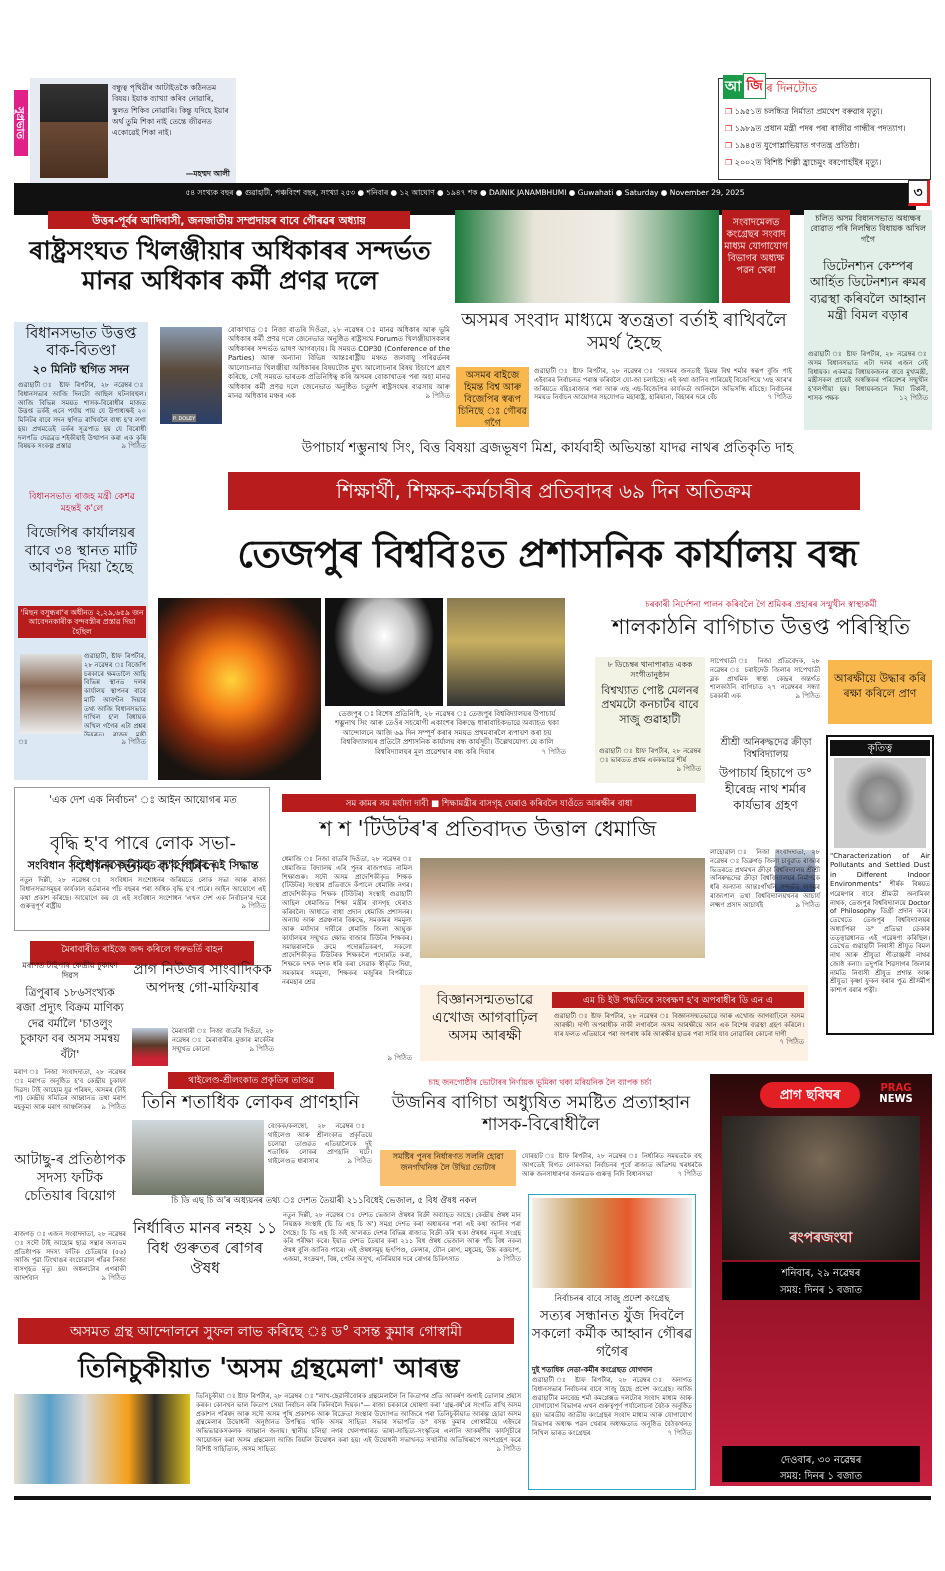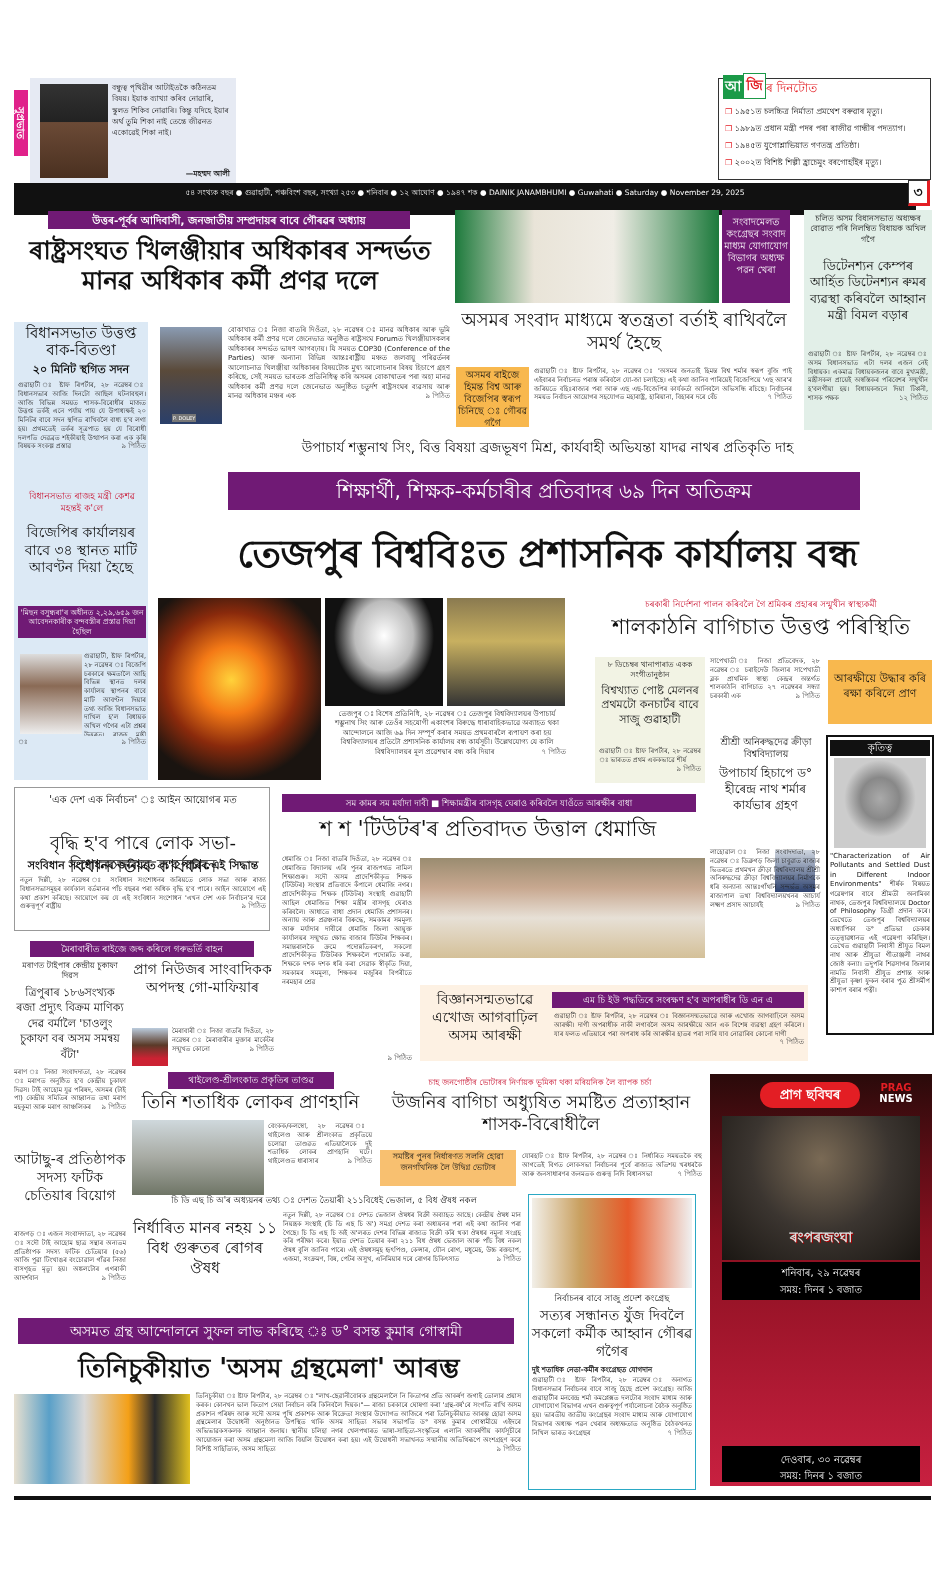--- a/index.html
+++ b/index.html
@@ -1,18 +1,18 @@
 <!DOCTYPE html>
 <html><head>
 <meta charset="utf-8">
 <style>
 *{box-sizing:border-box;margin:0;padding:0}
 body{width:945px;height:1571px;background:#fff;font-family:"DejaVu Sans",sans-serif;color:#111;position:relative;overflow:hidden}
 .abs{position:absolute}
-.red-bar{background:#701a75;color:#fff;text-align:center;font-weight:bold}
+.red-bar{background:#b91c1c;color:#fff;text-align:center;font-weight:bold}
 .hl{font-weight:bold;color:#111;text-align:center;line-height:1.1}
 .body{font-size:8px;line-height:1.35;color:#222;text-align:justify}
 .photo{background:#555;overflow:hidden}
 .cont{font-size:7px;color:#444;float:right}
 </style>
 </head>
 <body>
 
 <div class="abs" style="left:14px;top:76px;width:917px;height:120px">
   <div class="abs" style="left:0;top:14px;width:14px;height:66px;background:#e0218a;color:#fff;font-size:10px;line-height:16px;text-align:center;writing-mode:vertical-rl;font-weight:bold">সুপ্ৰভাত</div>
@@ -130,21 +130,21 @@
     <span class="cont">৯ পিঠিত</span>
   </div>
 
 <div class="abs" style="left:420px;top:985px;width:388px;height:76px;background:#fdf1e3"></div>
 <div class="abs hl" style="left:422px;top:990px;width:126px;font-size:14px;font-weight:normal;line-height:1.3">বিজ্ঞানসন্মতভাৱে এখোজ আগবাঢ়িল অসম আৰক্ষী</div>
 <div class="abs red-bar" style="left:552px;top:992px;width:252px;height:16px;font-size:9px;line-height:16px;font-weight:normal">এম চি ইউ পদ্ধতিৰে সংৰক্ষণ হ'ব অপৰাধীৰ ডি এন এ</div>
 <div class="abs body" style="left:554px;top:1012px;width:250px;font-size:6.5px">
   <span>গুৱাহাটী ঃ ষ্টাফ ৰিপৰ্টাৰ, ২৮ নৱেম্বৰ ঃ বিজ্ঞানসন্মতভাৱে আৰু এখোজ আগবাঢ়িলে অসম আৰক্ষী। দাগী অপৰাধীক নাকী লগাবলৈ অসম আৰক্ষীয়ে আন এক বিশেষ ব্যৱস্থা গ্ৰহণ কৰিলে। যাৰ ফলত এতিয়াৰে পৰা অপৰাধ কৰি আৰক্ষীৰ হাতৰ পৰা সাৰি যাব নোৱাৰিব কোনো দাগী</span> <span class="cont">৭ পিঠিত</span>
 </div>
 
-<div class="abs red-bar" style="left:30px;top:941px;width:224px;height:16px;font-size:9px;line-height:16px;font-weight:normal">মৈৰাবাৰীত ৰাইজে জব্দ কৰিলে গৰুভৰ্তি বাহন</div>
+<div class="abs red-bar" style="left:30px;top:941px;width:224px;height:24px;font-size:9px;line-height:16px;font-weight:normal">মৈৰাবাৰীত ৰাইজে জব্দ কৰিলে গৰুভৰ্তি বাহন</div>
 <div class="abs hl" style="left:130px;top:960px;width:145px;font-size:14px;font-weight:normal;line-height:1.3">প্ৰাগ নিউজৰ সাংবাদিকক অপদস্থ গো-মাফিয়াৰ</div>
 <div class="abs photo" style="left:132px;top:1028px;width:36px;height:38px;background:linear-gradient(#bcd,#5a3a28 45%,#c23 80%)"></div>
 <div class="abs body" style="left:172px;top:1027px;width:102px;font-size:6.5px">
   <span>মৈৰাবাৰী ঃ নিজা বাতৰি দিওঁতা, ২৮ নৱেম্বৰ ঃ মৈৰাবাৰীৰ মুক্তাৰ মাৰ্কেটৰ সন্মুখত কোনো</span> <span class="cont">৯ পিঠিত</span>
 </div>
 
 <div class="abs" style="left:14px;top:961px;width:112px;text-align:center;font-size:8px;line-height:1.3">মৰাণত টাইপাৰ কেন্দ্ৰীয় চুকাফা দিৱস</div>
 <div class="abs hl" style="left:14px;top:985px;width:112px;font-size:11px;font-weight:normal;line-height:1.4">ত্ৰিপুৰাৰ ১৮৬সংখ্যক ৰজা প্ৰদ্যুৎ বিক্ৰম মাণিক্য দেৱ বৰ্মালৈ 'চাওলুং চুকাফা বৰ অসম সমন্বয় বঁটা'</div>
 <div class="abs body" style="left:14px;top:1068px;width:112px;font-size:6.5px">
   <span>মৰাণ ঃ নিজা সংবাদদাতা, ২৮ নৱেম্বৰ ঃ মৰাণত অনুষ্ঠিত হ'ব কেন্দ্ৰীয় চুকাফা দিৱস। টাই আহোম যুৱ পৰিষদ, অসমৰ (টাই পা) কেন্দ্ৰীয় সমিতিৰ আহ্বানত তথা মৰাণ মহকুমা আৰু মৰাণ আঞ্চলিকৰ</span> <span class="cont">৯ পিঠিত</span>

